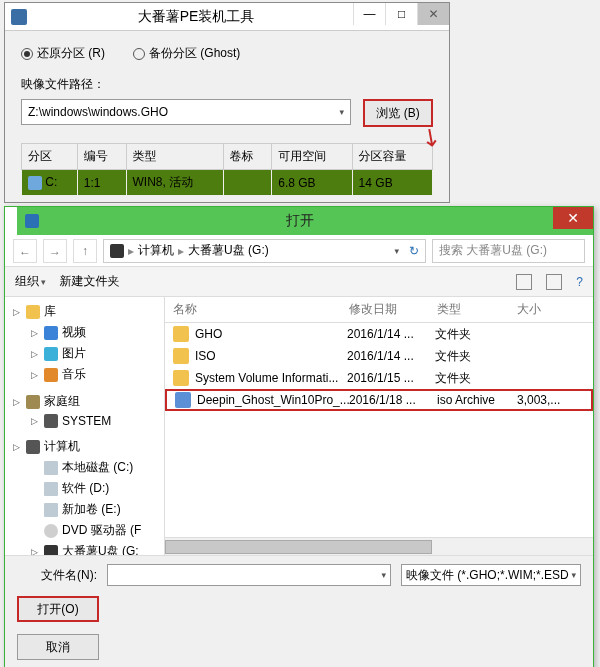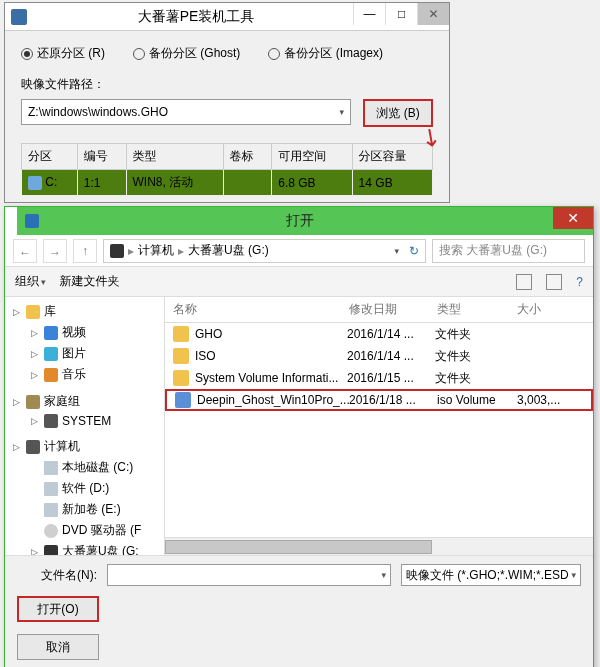--- a/index.html
+++ b/index.html
@@ -111,24 +111,20 @@
 
   <div class="pe-body">
     <div class="radio-row">
       <label class="radio-item">
           <span class="radio-dot sel"></span>
           <span>还原分区 (R)</span>
         </label>
       <label class="radio-item">
           <span class="radio-dot"></span>
           <span>备份分区 (Ghost)</span>
-        </label>
-      <label class="radio-item">
-          <span class="radio-dot"></span>
-          <span>备份分区 (Imagex)</span>
         </label>
     </div>
 
     <div class="path-label">映像文件路径：</div>
 
     <div class="path-row">
       <div class="path-input">
         <span>Z:\windows\windows.GHO</span>
         <span class="dd-arrow">▾</span>
       </div>
@@ -297,21 +293,21 @@
           <span class="lico"></span>
           <span class="c-name" style="width:152px">System Volume Informati...</span>
           <span class="c-date">2016/1/15 ...</span>
           <span class="c-type">文件夹</span>
           <span class="c-size"></span>
         </div>
         <div class="list-row sel">
           <span class="lico iso"></span>
           <span class="c-name" style="width:152px">Deepin_Ghost_Win10Pro_...</span>
           <span class="c-date">2016/1/18 ...</span>
-          <span class="c-type">iso Volume</span>
+          <span class="c-type">iso Archive</span>
           <span class="c-size">3,003,...</span>
         </div>
       </div>
       <div class="list-scroll-x"></div>
     </div>
   </div>
 
   <div class="open-bottom">
     <div class="file-row">
       <div class="file-label">文件名(N):</div>

